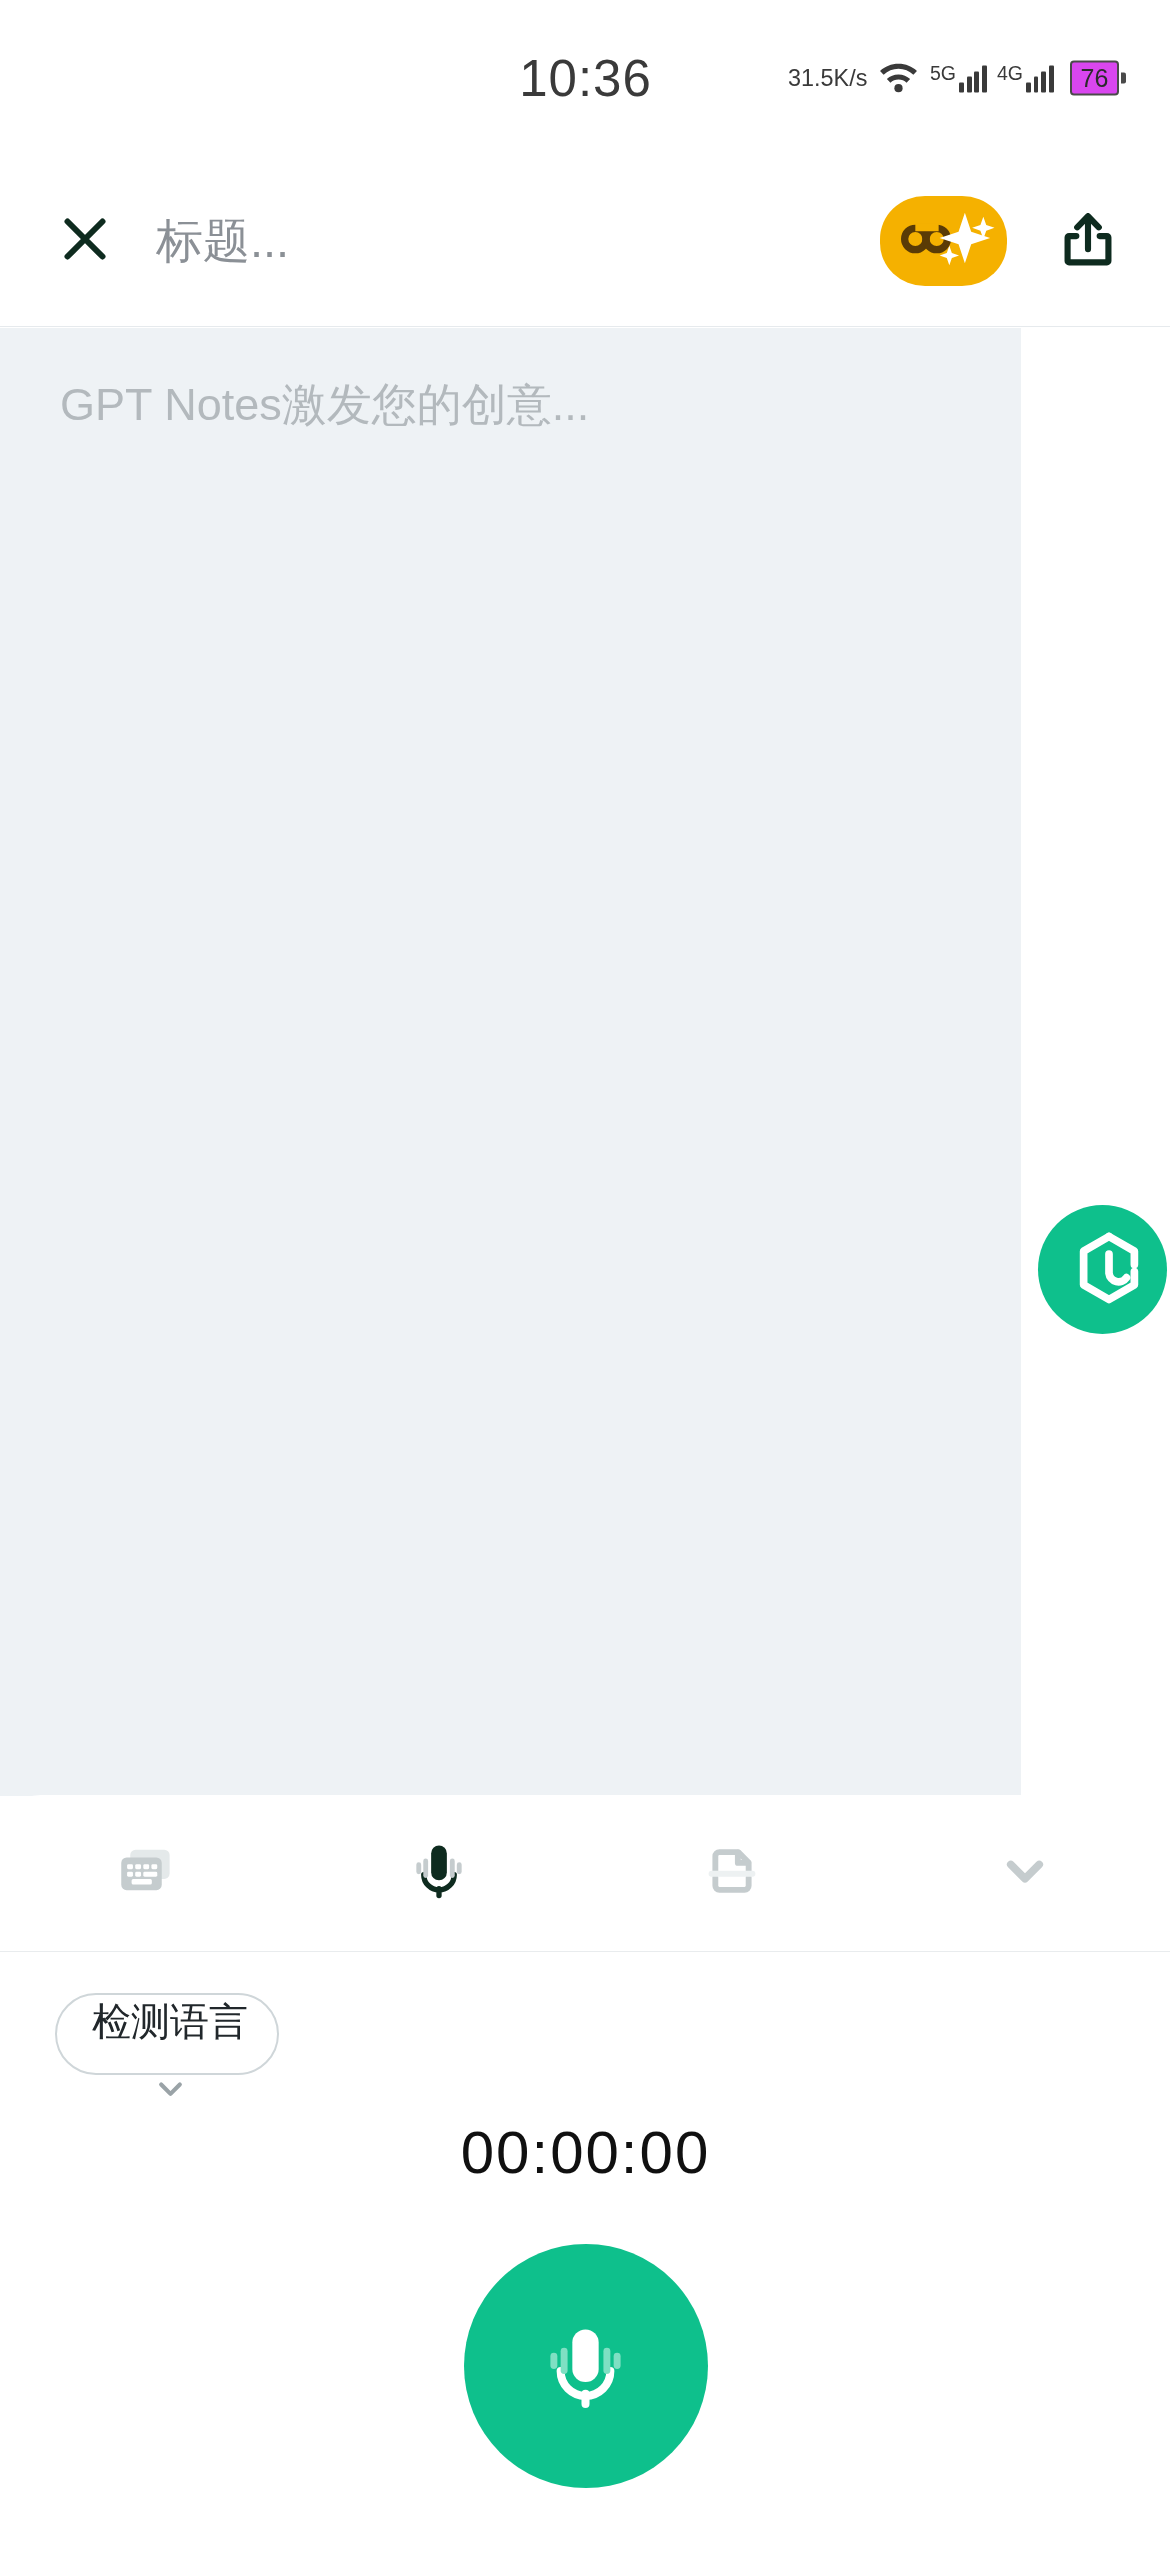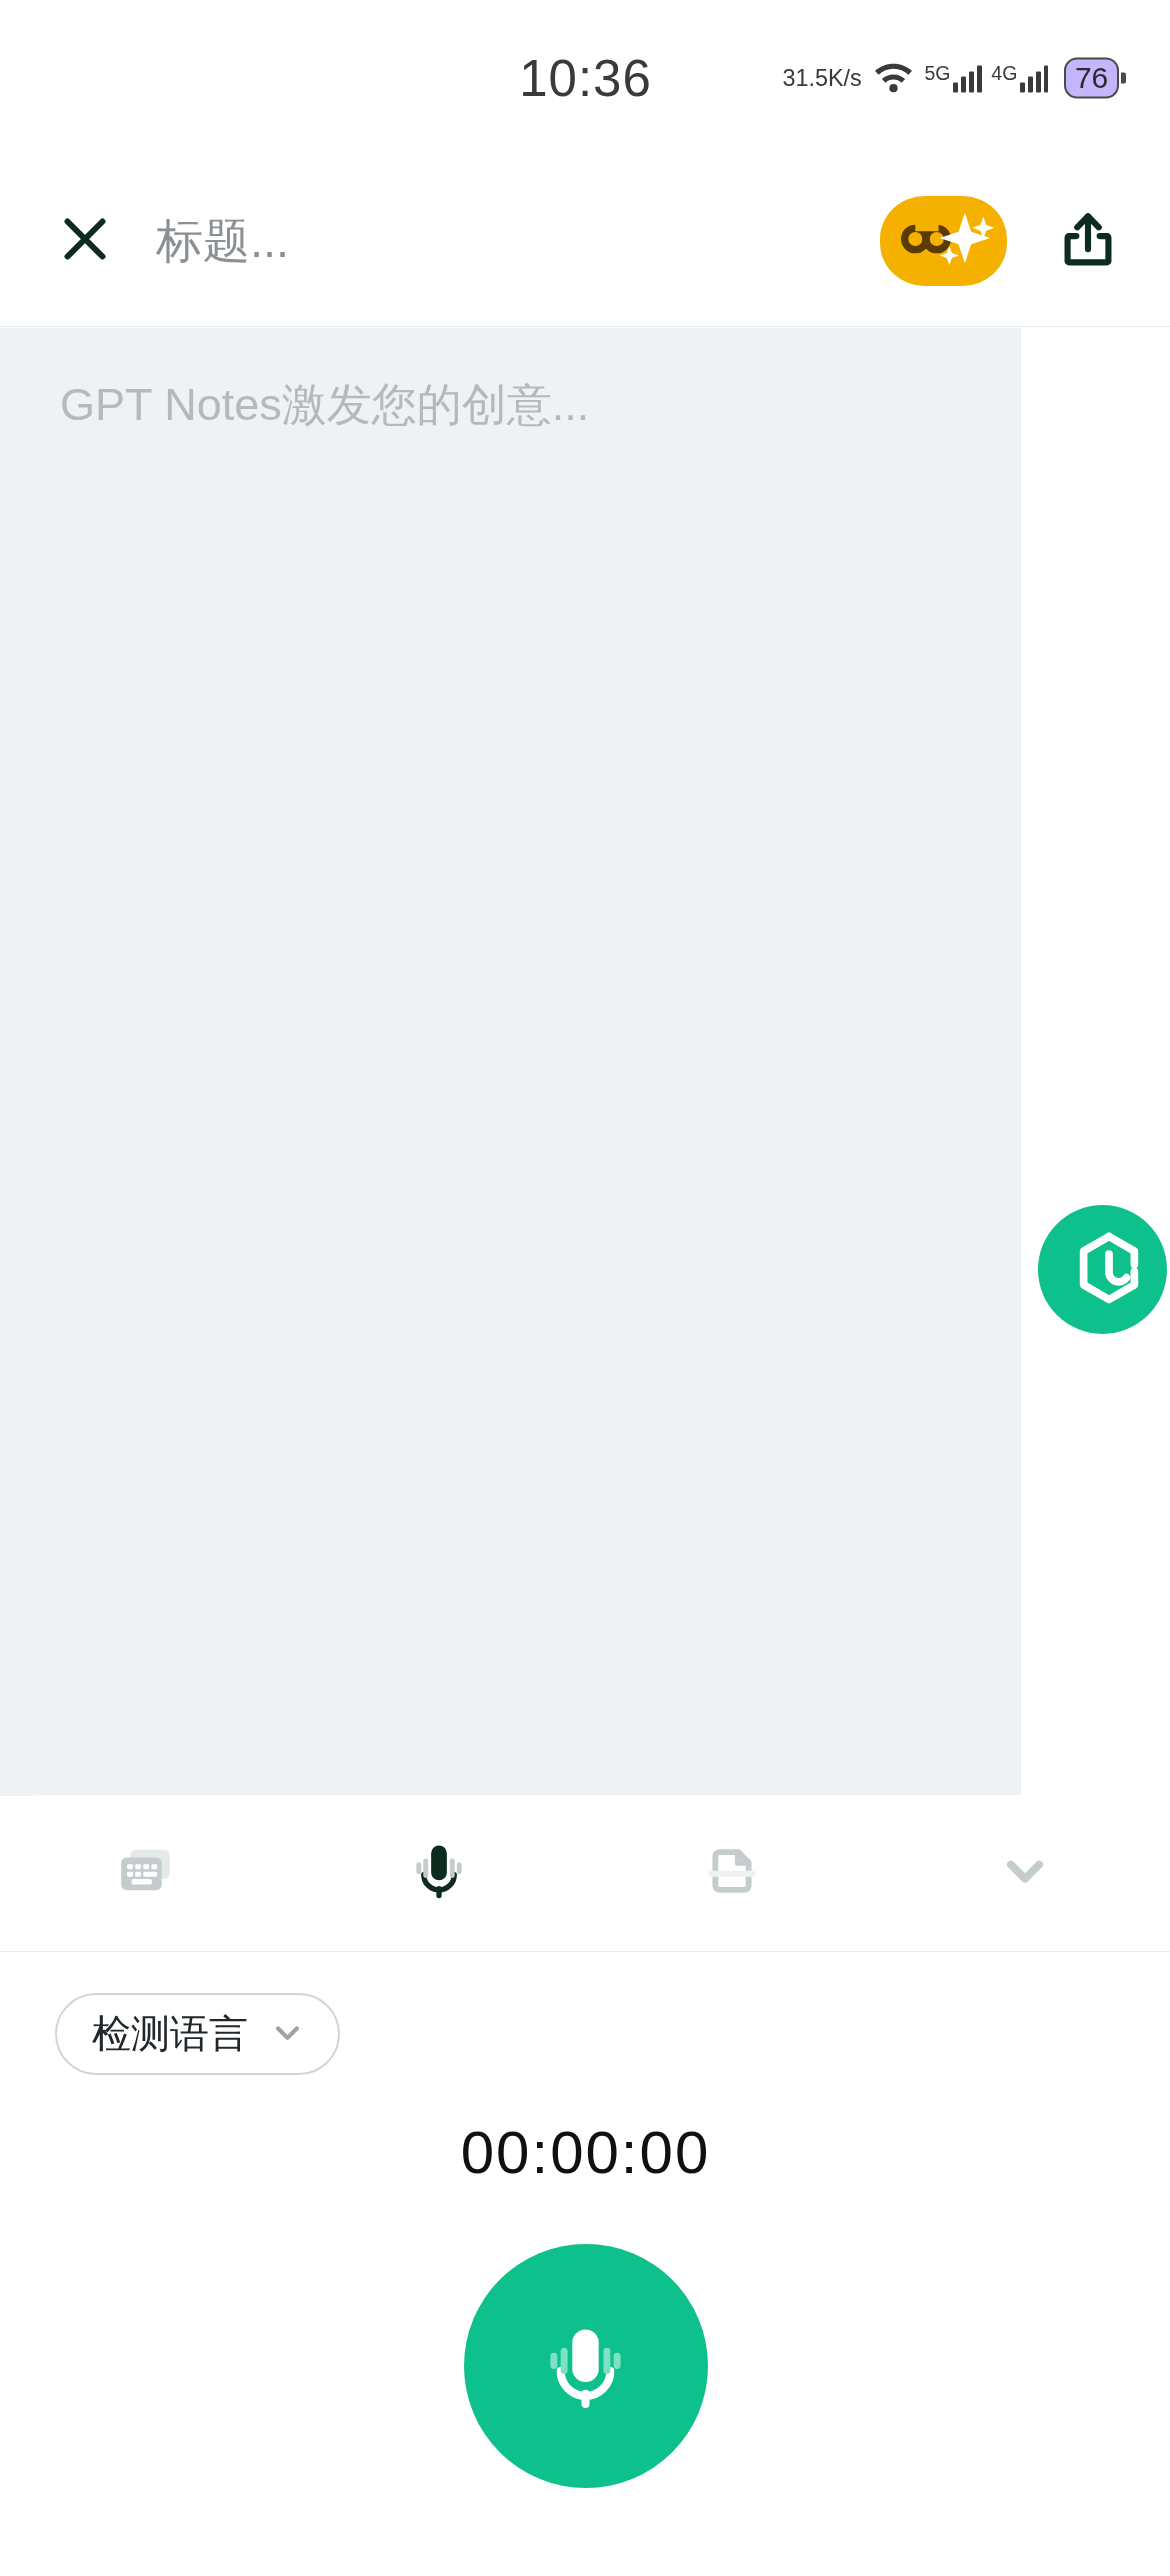--- a/index.html
+++ b/index.html
@@ -78,24 +78,24 @@
   .bars i:nth-child(2){ height: 15.6px; }
   .bars i:nth-child(3){ height: 21.5px; }
   .bars i:nth-child(4){ height: 27px; }
   .battery {
     display: flex;
     align-items: center;
     margin-left: 5.9px;
   }
   .battery-body {
     border: 2.9px solid #4a4a4a;
-    border-radius: 13px;
-    background: #c4b5fd;
+    border-radius: 4px;
+    background: #d946ef;
     padding: 1px 8.8px;
-    font-size: 30px;
+    font-size: 25px;
     color: #2b2b2b;
     line-height: 1.15;
   }
   .battery-cap {
     width: 4.9px;
     height: 11.7px;
     background: #4a4a4a;
     border-radius: 0 2px 2px 0;
     margin-left: 2px;
   }
@@ -210,20 +210,21 @@
   }
   .lang-chip {
     display: inline-flex;
     align-items: center;
     gap: 17.6px;
     height: 82px;
     padding: 0 29px 0 35px;
     border: 2px solid #cfd6d9;
     border-radius: 41px;
     box-sizing: border-box;
+    flex-direction: column;
   }
   .lang-chip-label {
     font-size: 39px;
     color: #21272b;
     white-space: nowrap;
   }
 
   .timer {
     margin-top: 43px;
     text-align: center;

